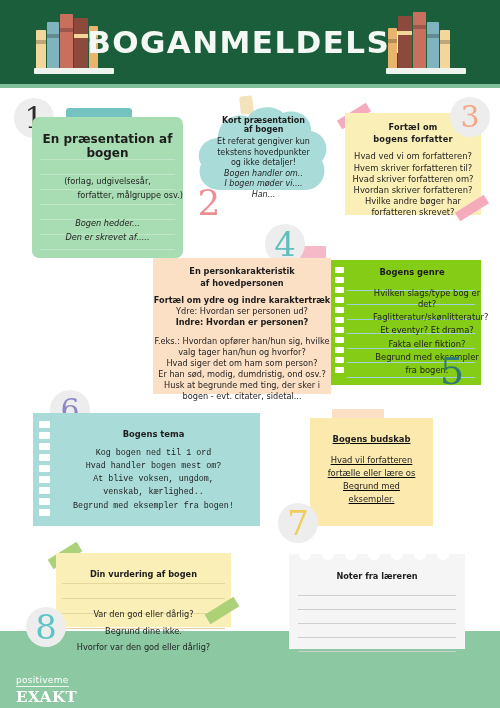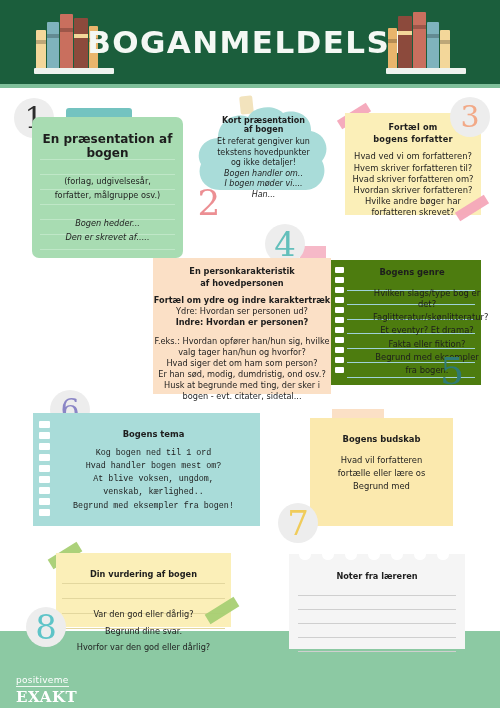--- a/index.html
+++ b/index.html
@@ -145,21 +145,21 @@
   #c4 .grp2 { padding-top: 8px; }
   #b4 { left: 265px; top: 224px; background: #ededed; color: #63bfbb; font-size: 34px; }
   #c4-pinkstrip {
     position: absolute; left: 300px; top: 246px; width: 26px; height: 40px;
     background: #f6b9c8;
   }
 
   
   #c5 {
     left: 331px; top: 260px; width: 150px; height: 125px;
-    background: #4d7c0f;
+    background: #84cc16;
   }
   #c5 .rings { position: absolute; left: 4px; top: 7px; }
   #c5 .ring {
     width: 9px; height: 6px; background: #ffffff;
     margin-bottom: 4px; border-radius: 1px;
   }
   #c5 .ttl { font-size: 8.4px; padding-top: 8px; padding-left: 12px; }
   #c5 .bdy { font-size: 8.4px; padding-left: 12px; margin-left: 30px; }
   #c5 .lines { position: absolute; left: 16px; right: 6px; top: 16px; }
   #c5 .ln { height: 14.5px; border-bottom: 1px solid #9fd2d8; }
@@ -174,22 +174,23 @@
   #c6 .hole {
     width: 11px; height: 7px; background: #ffffff;
     margin-bottom: 4px; border-radius: 1px;
   }
   #c6 .ttl { font-size: 8.4px; padding-top: 17px; padding-left: 14px; }
   #c6 .bdy { font-size: 8.4px; padding-left: 14px; padding-top: 8px; font-family: Liberation Mono, monospace; }
   #b6 { left: 50px; top: 390px; color: #8b86c6; }
 
   
   #c7 {
-    left: 310px; top: 418px; width: 143px; height: 108px;
+    left: 310px; top: 418px; width: 123px; height: 108px;
     background: #fbe9ae;
+    text-decoration: underline;
   }
   #c7 .ttl { font-size: 8.4px; padding-top: 17px; }
   #c7 .bdy { font-size: 8.4px; padding-top: 10px; }
   #c7-tab {
     position: absolute; left: 332px; top: 409px;
     width: 52px; height: 12px; background: #fbe0c6;
   }
   #b7 { left: 278px; top: 503px; color: #f0cc5b; font-size: 34px; }
 
   
@@ -287,21 +288,21 @@
         <div class="ln"></div>
         <div class="ln"></div>
       <div class="ln"></div>
         <div class="ln"></div>
         <div class="ln"></div>
         <div class="ln"></div>
     </div>
     <div class="ttl" style="position:relative;">En præsentation af bogen</div>
     <div class="bdy" style="position:relative;padding-top:16px;">
       <div>(forlag, udgivelsesår,</div>
-      <div style="padding-top:3px;">forfatter, målgruppe osv.)</div>
+      <div style="padding-top:3px;text-align:right;">forfatter, målgruppe osv.)</div>
     </div>
     <div class="bdy it" style="position:relative;padding-top:17px;">
       <div>Bogen hedder...</div>
       <div style="padding-top:3px;">Den er skrevet af.....</div>
     </div>
   </div>
 
   <div id="c2-pin"></div>
   <div class="card" id="c2">
     <svg class="cloud-bg" viewBox="0 0 135 104" preserveAspectRatio="none">
@@ -420,36 +421,37 @@
     </div>
   </div>
 
   <div id="c7-tab"></div>
   <div class="card" id="c7">
     <div class="ttl">Bogens budskab</div>
     <div class="bdy">
       <div>Hvad vil forfatteren</div>
       <div style="padding-top:2px;">fortælle eller lære os</div>
       <div style="padding-top:2px;">Begrund med</div>
+      <div style="padding-top:2px;">eksempler.</div>
     </div>
   </div>
   <div class="badge" id="b7">7</div>
 
   <div class="tape" id="t8a"></div>
   <div class="card" id="c8">
     <div class="lines">
       <div class="ln"></div>
         <div class="ln"></div>
         <div class="ln"></div>
         <div class="ln"></div>
     </div>
     <div class="ttl" style="position:relative;">Din vurdering af bogen</div>
     <div class="bdy" style="position:relative;padding-top:6px;">
       <div style="padding-bottom:6px;margin-top:23px;">Var den god eller dårlig?</div>
-      <div style="padding-bottom:6px;">Begrund dine svar.</div>
+      <div style="padding-bottom:6px;">Begrund dine ikke.</div>
       <div>Hvorfor var den god eller dårlig?</div>
     </div>
   </div>
   <div class="tape" id="t8b"></div>
   <div class="badge" id="b8">8</div>
 
   <div id="pad">
     <div class="tabs">
       <div class="tb" style="left:10px;"></div>
         <div class="tb" style="left:33px;"></div>

